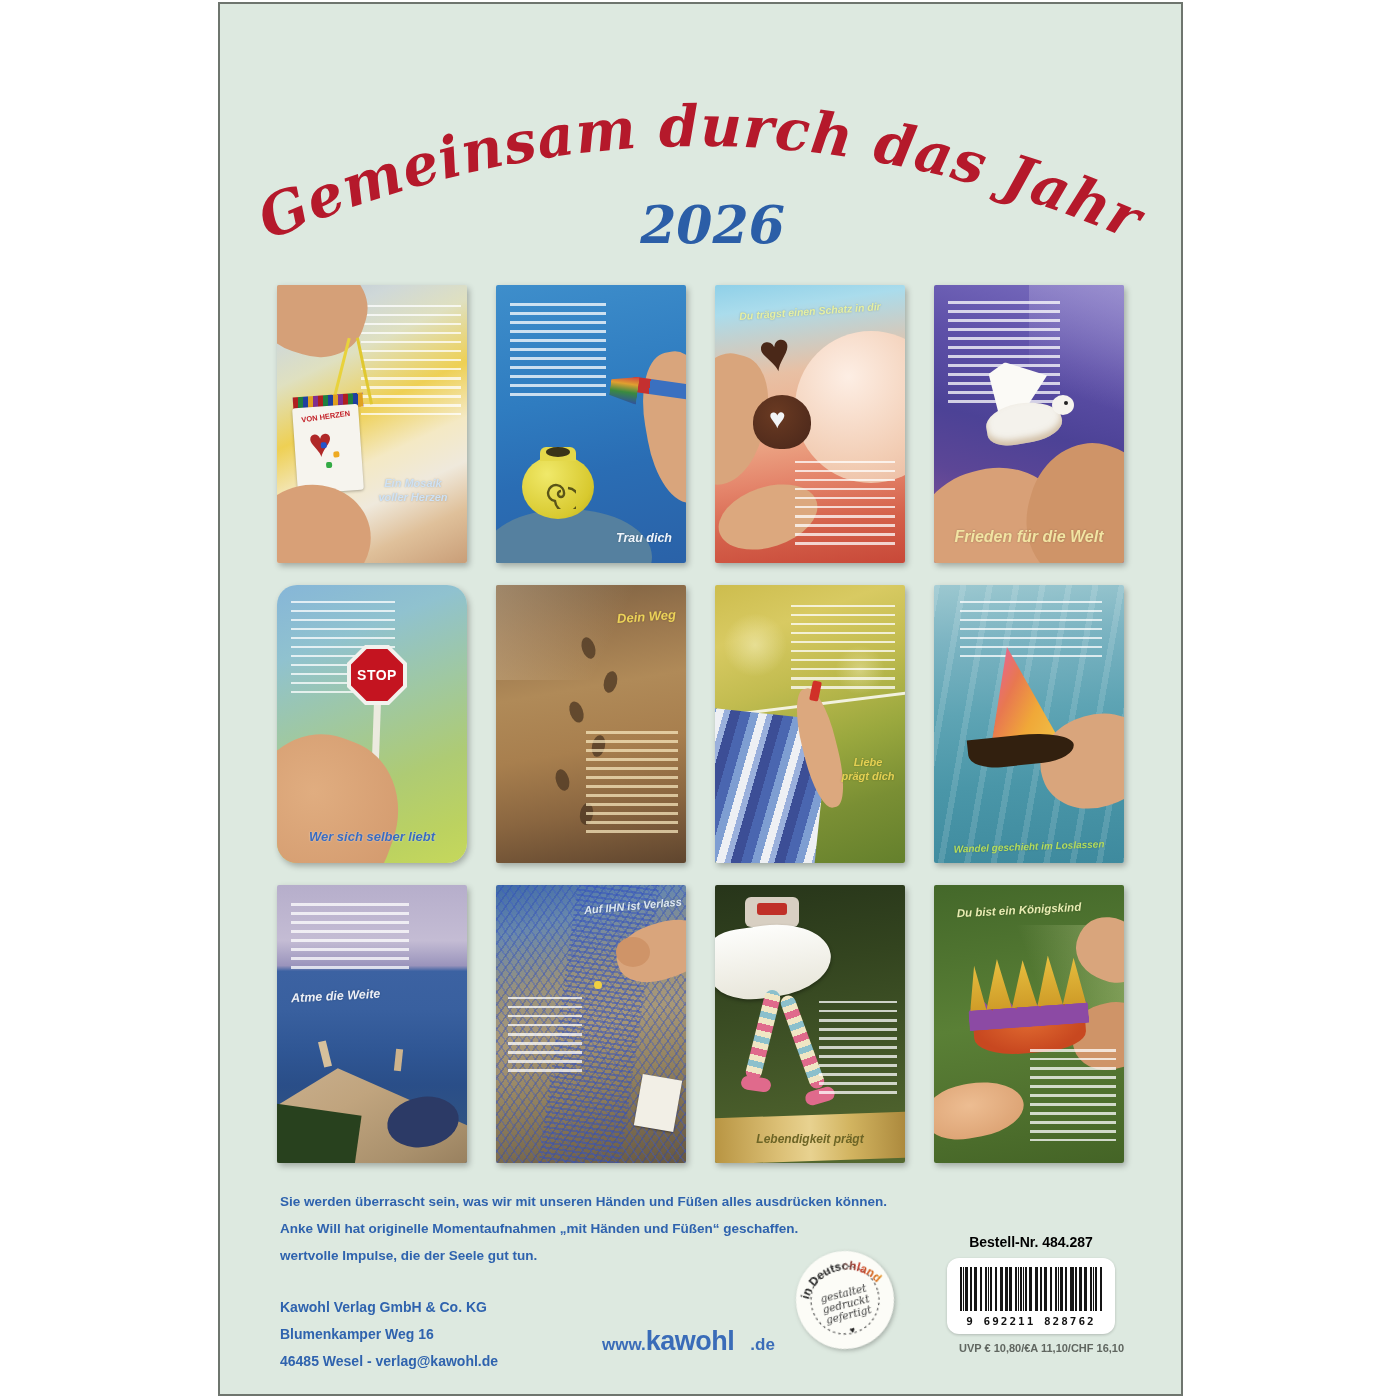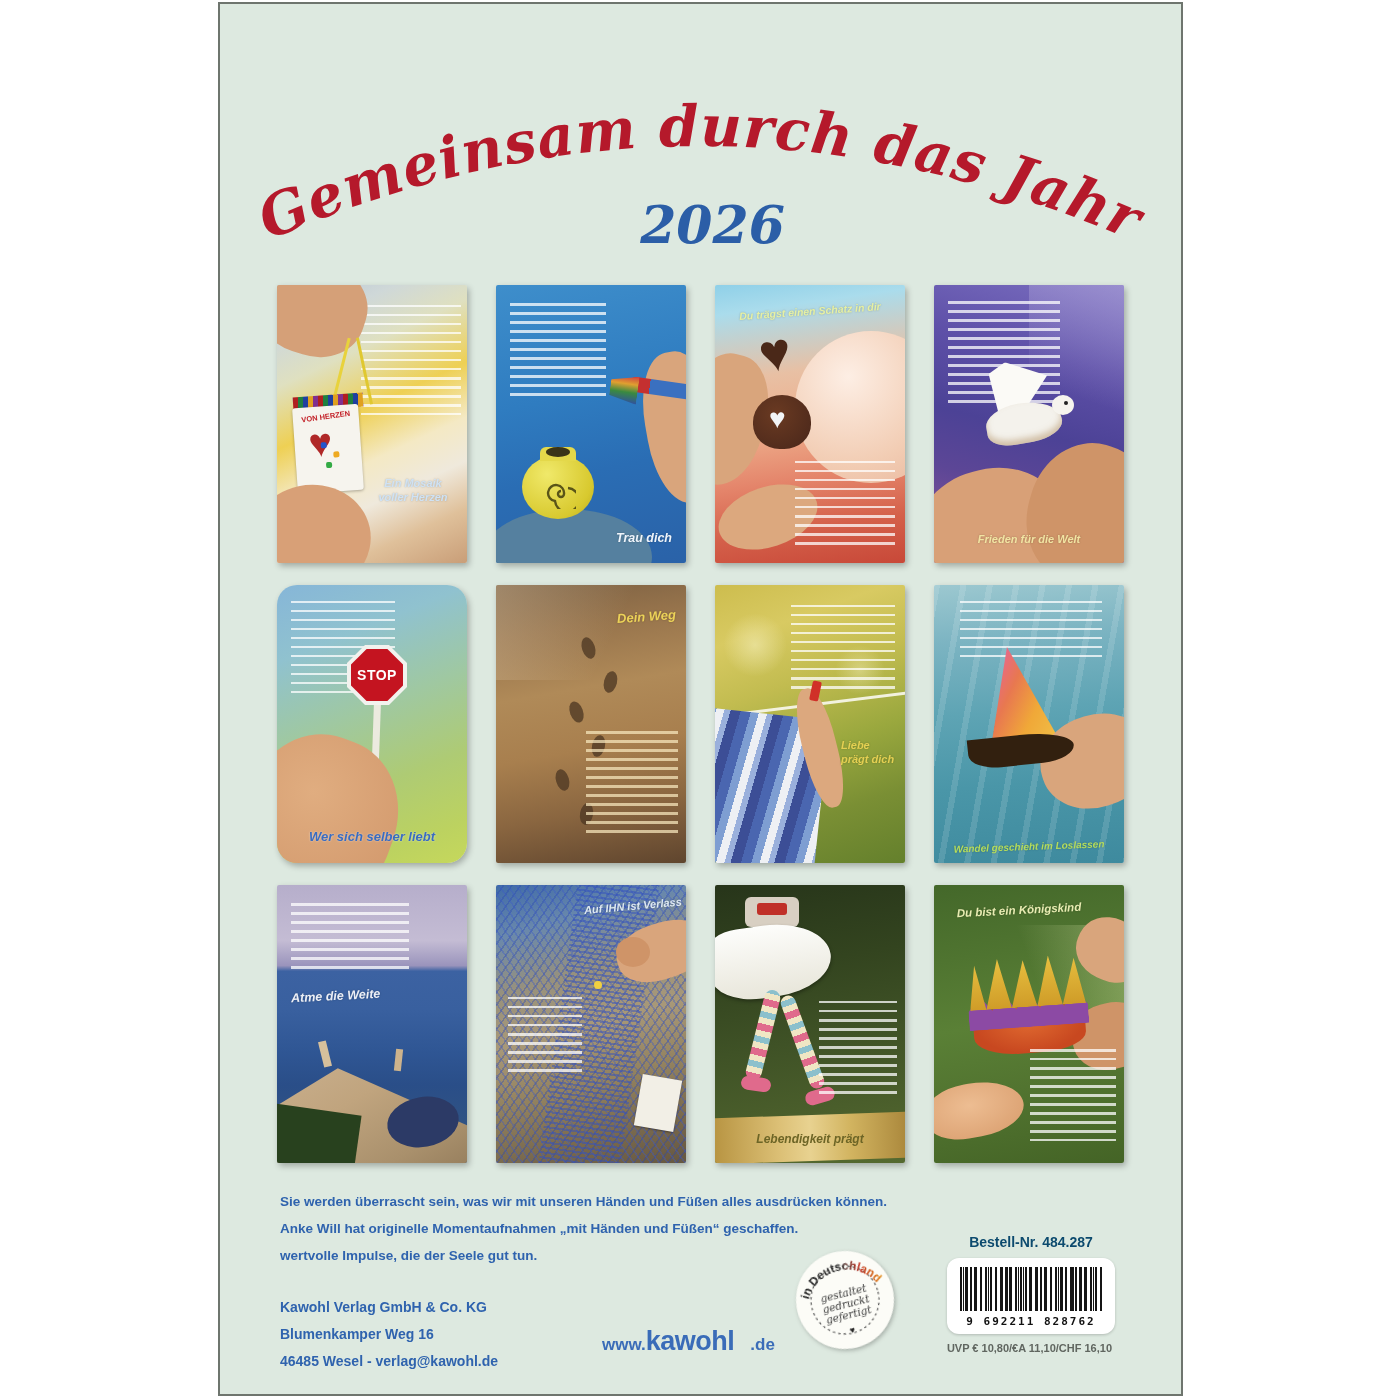--- a/index.html
+++ b/index.html
@@ -87,21 +87,21 @@
   .c4 .streak{right:0;top:0;width:95px;height:150px;background:linear-gradient(200deg,rgba(180,170,220,.55),transparent 70%);}
   .c4 .h4a{left:-18px;bottom:-38px;width:152px;height:132px;background:#d8a077;border-radius:48%;transform:rotate(-14deg);}
   .c4 .h4b{right:-26px;bottom:-22px;width:122px;height:142px;background:#cf9468;border-radius:48%;transform:rotate(16deg);}
   .c4 .wing{left:56px;top:76px;width:58px;height:50px;background:#fbfaf6;transform:rotate(-6deg);
             clip-path:polygon(10% 100%,0 20%,30% 0,100% 35%,55% 100%);}
   .c4 .dove{left:52px;top:118px;width:76px;height:40px;background:#f4f2ec;transform:rotate(-10deg);
             border-radius:60% 70% 55% 45%;box-shadow:inset 0 -5px 6px rgba(180,150,110,.55);}
   .c4 .dhead{left:118px;top:110px;width:22px;height:20px;background:#f6f4ee;border-radius:50%;}
   .c4 .deye{left:130px;top:116px;width:4px;height:4px;background:#222;border-radius:50%;}
   .c4 .p4{left:14px;top:16px;width:112px;height:104px;}
-  .c4 .cap4{left:0;right:0;bottom:16px;text-align:center;color:#f2e4a2;font-size:11px;}
+  .c4 .cap4{left:0;right:0;bottom:16px;text-align:center;color:#f2e4a2;font-size:16px;}
 
   
   .c5{background:linear-gradient(158deg,#86b6d8 0%,#90c2cf 22%,#9fc8a2 45%,#aecb74 68%,#bcd260 88%,#c6d85c 100%);border-radius:20px;}
   .c5 .h5{left:-34px;bottom:-44px;width:152px;height:172px;border-radius:46%;transform:rotate(20deg);
           background:radial-gradient(circle at 40% 35%,#e0ad80,#cf9468);}
   .c5 .stick{left:96px;top:116px;width:7px;height:58px;background:#eceadf;transform:rotate(2deg);}
   .c5 .sign{left:70px;top:60px;width:60px;height:60px;}
   .c5 .octw{inset:0;background:#f2f2ee;
             clip-path:polygon(30% 0,70% 0,100% 30%,100% 70%,70% 100%,30% 100%,0 70%,0 30%);}
   .c5 .octr{inset:4px;background:#c41420;
@@ -130,21 +130,21 @@
   .c7 .bok1{left:8px;top:28px;width:64px;height:64px;border-radius:50%;
             background:radial-gradient(circle,rgba(250,245,200,.5),transparent 70%);}
   .c7 .bok2{left:120px;top:60px;width:50px;height:50px;border-radius:50%;
             background:radial-gradient(circle,rgba(250,245,200,.4),transparent 70%);}
   .c7 .cline{left:-12px;top:118px;width:222px;height:2.5px;background:rgba(250,248,238,.9);transform:rotate(-7deg);}
   .c7 .cloth{left:-26px;bottom:-22px;width:132px;height:172px;border-radius:6px;transform:rotate(6deg);
              background:repeating-linear-gradient(100deg,#4a66b0 0 10px,#7e9ed2 10px 18px,#eef0f4 18px 26px,#9ab0dc 26px 32px,#3c4e96 32px 42px);}
   .c7 .h7{left:88px;top:102px;width:34px;height:122px;background:#dca87e;border-radius:45%;transform:rotate(-14deg);}
   .c7 .pin{left:96px;top:96px;width:9px;height:20px;background:#d03028;border-radius:2px;transform:rotate(12deg);}
   .c7 .p7{right:10px;top:20px;width:104px;height:86px;}
-  .c7 .cap7{right:10px;top:154px;width:54px;color:#e4d052;}
+  .c7 .cap7{right:10px;top:171px;width:54px;text-align:center;color:#e4d052;}
 
   
   .c8{background:linear-gradient(175deg,#9cc8d0 0%,#7cb4c2 20%,#5ea4b4 45%,#4a96a8 70%,#3e8a9e 100%);}
   .c8 .wav{inset:0;background:repeating-linear-gradient(100deg,rgba(255,255,255,.13) 0 6px,transparent 6px 26px);}
   .c8 .sail{left:58px;top:62px;width:68px;height:94px;
             background:linear-gradient(115deg,#e860a8 0%,#e87850 35%,#f0a838 65%,#f0c048 100%);
             clip-path:polygon(22% 0,100% 100%,0 100%);}
   .c8 .hull{left:34px;top:150px;width:106px;height:30px;background:#32200f;transform:rotate(-6deg);
             border-radius:0 100% 60% 60% / 0 100% 100% 100%;}
   .c8 .h8{right:-28px;top:130px;width:112px;height:92px;background:#d9a57c;border-radius:48%;transform:rotate(-18deg);}
@@ -219,31 +219,31 @@
   .desc{position:absolute;left:60px;top:1184px;color:#2f63ae;
         font:700 13.5px/27px "Liberation Sans",sans-serif;}
   .addr{position:absolute;left:60px;top:1290px;color:#2f63ae;
         font:700 14px/27px "Liberation Sans",sans-serif;}
   .website{position:absolute;left:366px;top:1322px;display:flex;align-items:baseline;color:#3a6cb8;}
   .website .w1,.website .w3{font:700 17px "Liberation Sans",sans-serif;margin-left:16px;}
   .website .w2{font:700 27px "Liberation Sans",sans-serif;letter-spacing:-.5px;}
   .badge{position:absolute;left:575px;top:1246px;width:100px;height:100px;transform:rotate(-14deg);
          filter:drop-shadow(1px 2px 2px rgba(0,0,0,.25));}
   .ordernum{position:absolute;left:723px;top:1230px;width:176px;text-align:center;
-            color:#0c4a6e;font:700 14px "Liberation Sans",sans-serif;}
+            color:#000000;font:700 14px "Liberation Sans",sans-serif;}
   .barlabel{position:absolute;left:727px;top:1254px;width:168px;height:76px;background:#ffffff;
             border-radius:12px;box-shadow:0 1px 3px rgba(0,0,0,.2);}
   .bars{position:absolute;left:13px;right:13px;top:9px;height:44px;
         background:
          repeating-linear-gradient(90deg,#151515 0 2px,transparent 2px 5px),
          repeating-linear-gradient(90deg,#151515 0 1px,transparent 1px 7px),
          repeating-linear-gradient(90deg,transparent 0 3px,#151515 3px 4px,transparent 4px 11px);}
   .barnum{position:absolute;left:0;right:0;bottom:6px;text-align:center;color:#111;
           font:600 11px "DejaVu Sans Mono",monospace;letter-spacing:2px;}
-  .price{position:absolute;left:660px;top:1338px;width:232px;text-align:right;
+  .price{position:absolute;left:739px;top:1338px;width:232px;text-align:left;
          color:#606660;font:700 11px "Liberation Sans",sans-serif;}
 </style>
 </head>
 <body>
 
 <div class="page">
 
   <svg class="titlesvg" viewBox="0 0 884 190">
     <defs>
         <path id="tarc" d="M 16 170 Q 442 -14 868 170"></path>

